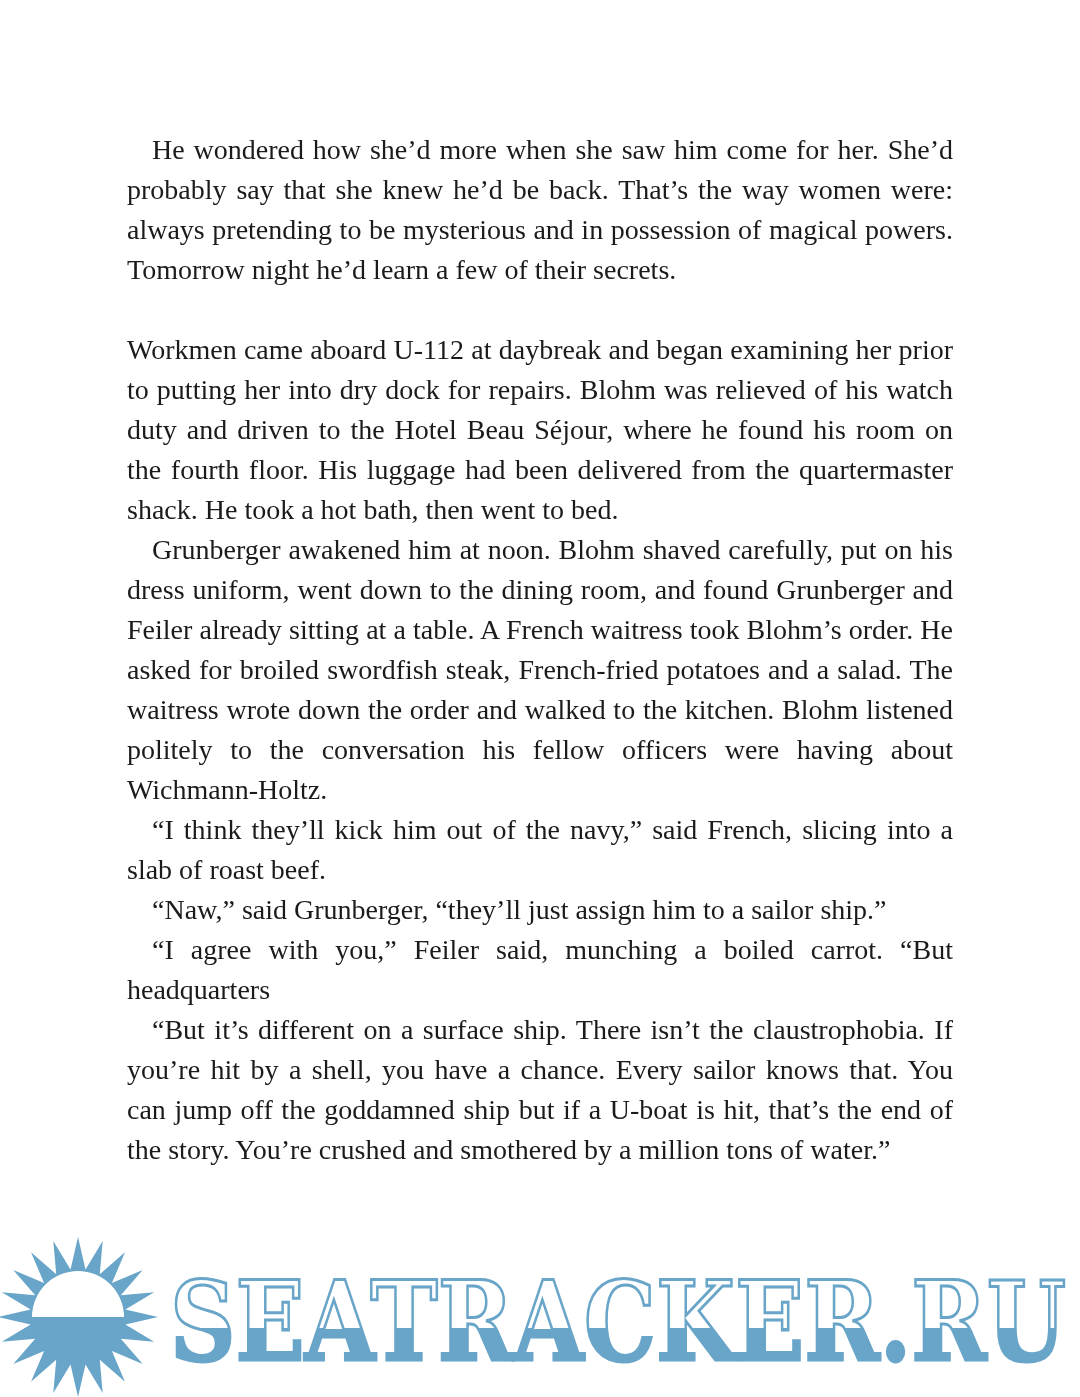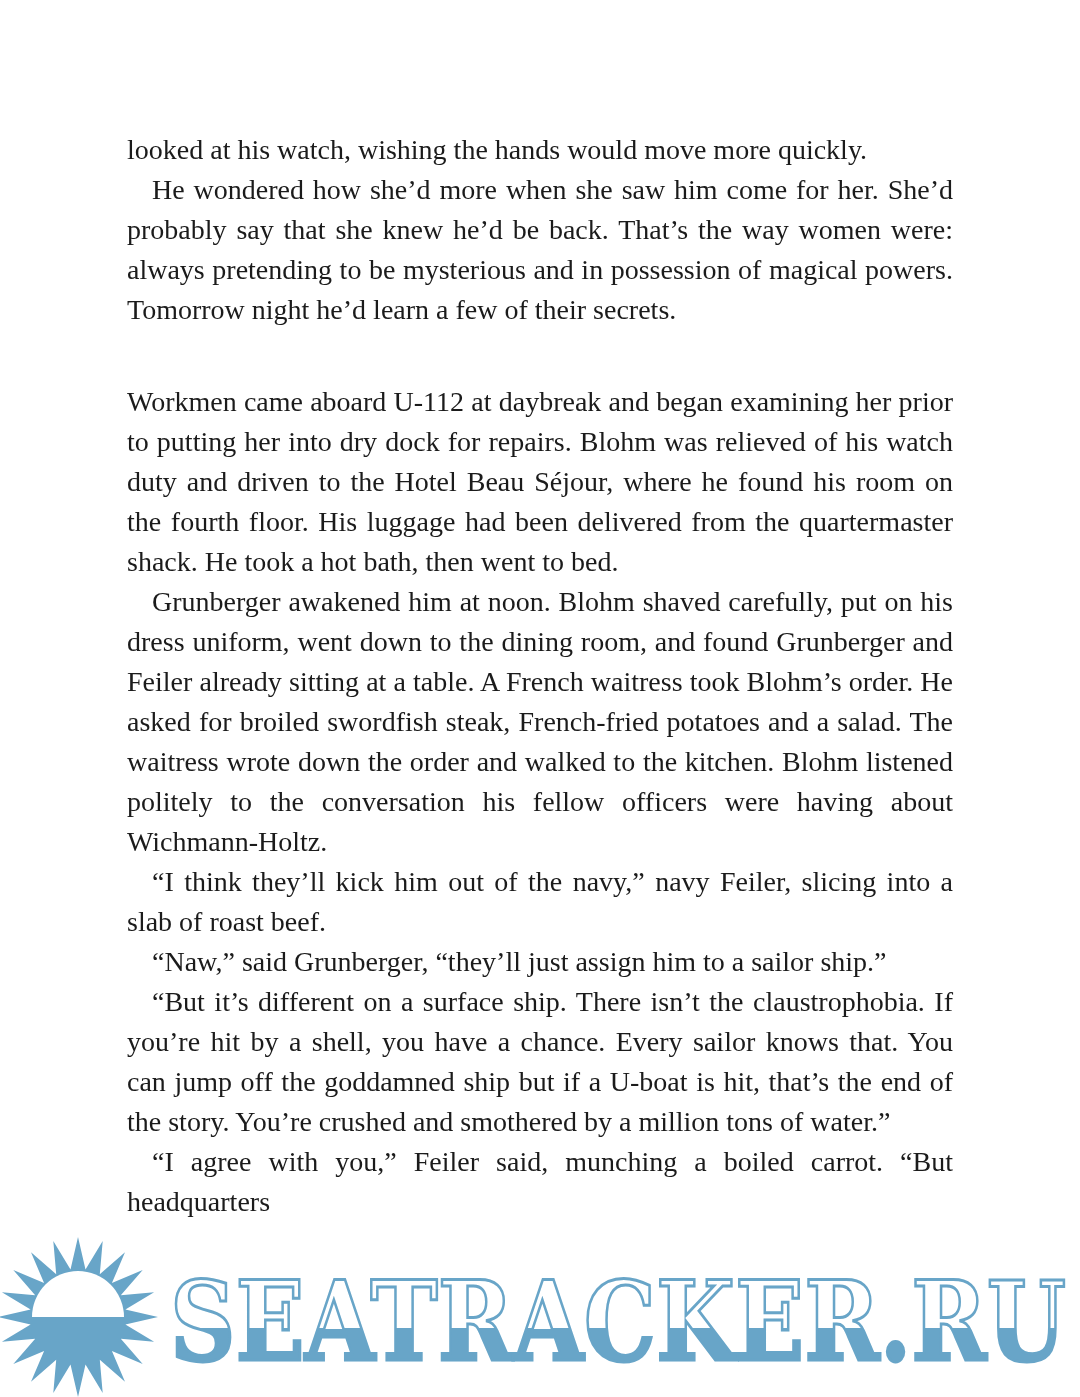--- a/index.html
+++ b/index.html
@@ -16,21 +16,21 @@
     position: absolute;
     left: 127px;
     top: 130px;
     width: 826px;
     font-size: 28px;
     line-height: 40px;
     text-align: justify;
   }
   .text-block p { margin: 0; }
   .text-block p.indent { text-indent: 25px; }
-  .text-block p.scene-break { margin-top: 52px; }
+  .text-block p.scene-break { margin-top: 40px; }
 
   .watermark-sun {
     position: absolute;
     left: -7px;
     top: 1237px;
     width: 170px;
     height: 160px;
   }
   .watermark-text-svg {
     position: absolute;
@@ -51,28 +51,27 @@
     fill: url(#wmGrad);
     stroke-width: 3px;
   }
 </style>
 </head>
 <body>
 
 <div class="page">
 
   <div class="text-block">
-    <p class="noindent">looked at his watch, wishing the hands would move more quickly.</p>
     <p class="indent">He wondered how she’d more when she saw him come for her. She’d probably say that she knew he’d be back. That’s the way women were: always pretending to be mysterious and in possession of magical powers. Tomorrow night he’d learn a few of their secrets.</p>
     <p class="noindent scene-break">Workmen came aboard U-112 at daybreak and began examining her prior to putting her into dry dock for repairs. Blohm was relieved of his watch duty and driven to the Hotel Beau Séjour, where he found his room on the fourth floor. His luggage had been delivered from the quartermaster shack. He took a hot bath, then went to bed.</p>
     <p class="indent">Grunberger awakened him at noon. Blohm shaved carefully, put on his dress uniform, went down to the dining room, and found Grunberger and Feiler already sitting at a table. A French waitress took Blohm’s order. He asked for broiled swordfish steak, French-fried potatoes and a salad. The waitress wrote down the order and walked to the kitchen. Blohm listened politely to the conversation his fellow officers were having about Wichmann-Holtz.</p>
-    <p class="indent">“I think they’ll kick him out of the navy,” navy Feiler, slicing into a slab of roast beef.</p>
+    <p class="indent">“I think they’ll kick him out of the navy,” said French, slicing into a slab of roast beef.</p>
     <p class="indent">“Naw,” said Grunberger, “they’ll just assign him to a sailor ship.”</p>
+    <p class="indent">“I agree with you,” Feiler said, munching a boiled carrot. “But headquarters</p>
     <p class="indent">“But it’s different on a surface ship. There isn’t the claustrophobia. If you’re hit by a shell, you have a chance. Every sailor knows that. You can jump off the goddamned ship but if a U-boat is hit, that’s the end of the story. You’re crushed and smothered by a million tons of water.”</p>
-    <p class="indent">“I agree with you,” Feiler said, munching a boiled carrot. “But headquarters</p>
   </div>
 
   <svg class="watermark-sun" viewBox="-85 -80 170 160" xmlns="http://www.w3.org/2000/svg" aria-hidden="true">
     <polygon class="wm-fill" points="80,0 47.4,7.5 76.1,24.7 42.8,21.8 64.7,47 33.9,33.9 47,64.7 21.8,42.8 24.7,76.1 7.5,47.4 0,80 -7.5,47.4 -24.7,76.1 -21.8,42.8 -47,64.7 -33.9,33.9 -64.7,47 -42.8,21.8 -76.1,24.7 -47.4,7.5 -80,0 -47.4,-7.5 -76.1,-24.7 -42.8,-21.8 -64.7,-47 -33.9,-33.9 -47,-64.7 -21.8,-42.8 -24.7,-76.1 -7.5,-47.4 0,-80 7.5,-47.4 24.7,-76.1 21.8,-42.8 47,-64.7 33.9,-33.9 64.7,-47 42.8,-21.8 76.1,-24.7 47.4,-7.5"></polygon>
     <path class="wm-top-fill" d="M -46 0 A 46 46 0 0 1 46 0 Z"></path>
   </svg>
 
   <svg class="watermark-text-svg" viewBox="0 0 900 120" xmlns="http://www.w3.org/2000/svg" aria-hidden="true">
     <defs>
       <linearGradient id="wmGrad" x1="0" y1="0" x2="0" y2="1">

